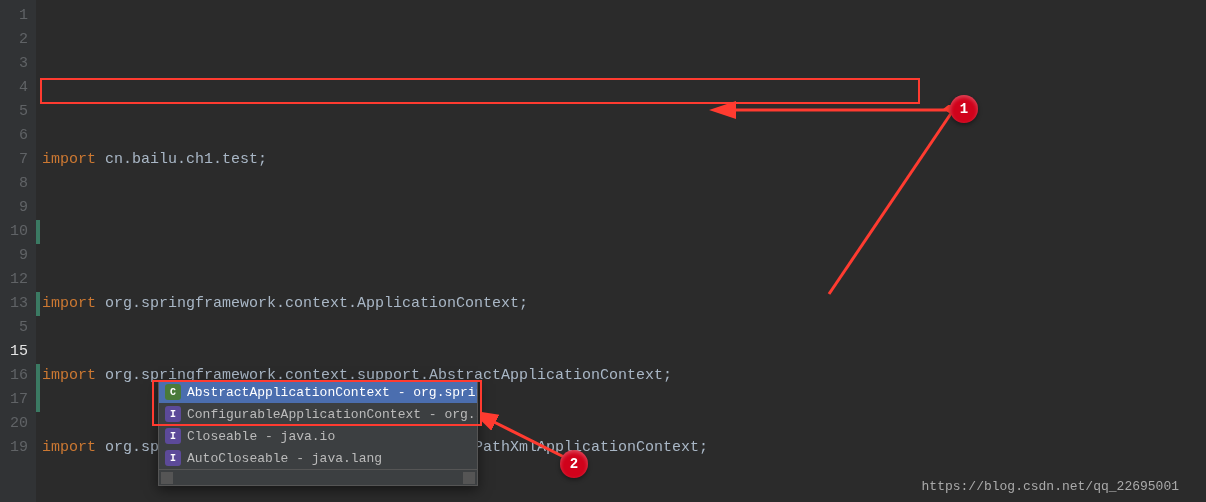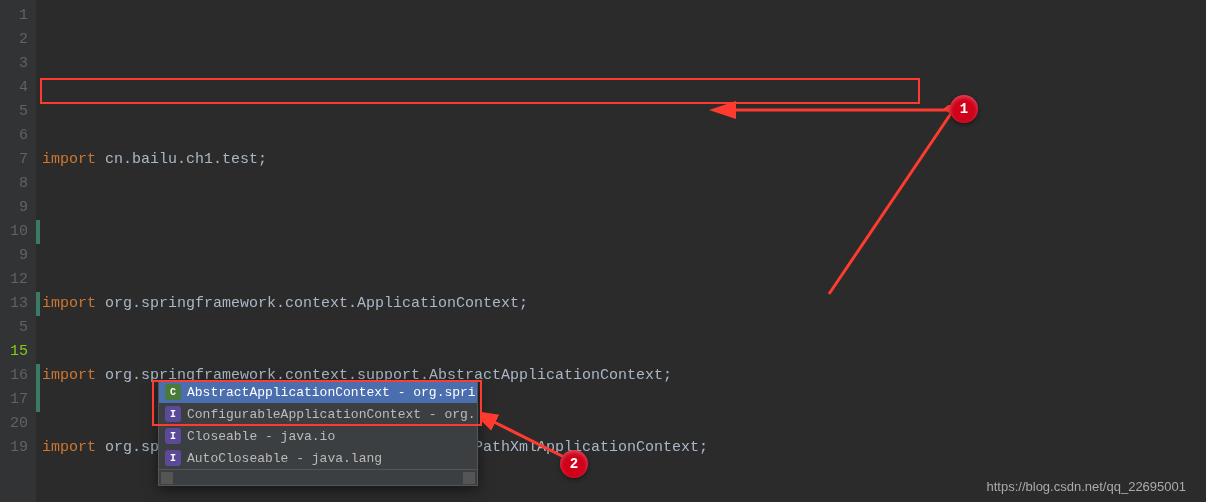--- a/index.html
+++ b/index.html
@@ -21,21 +21,21 @@
     .gutter {
       background: #313335;
       color: #606366;
       text-align: right;
       padding: 4px 8px 4px 4px;
       user-select: none;
       line-height: 24px;
       width: 36px;
       flex-shrink: 0;
     }
-    .gutter .hl { color: #84cc16; }
+    .gutter .hl { color: #e5e5e5; }
     .code {
       padding: 4px 0;
       line-height: 24px;
       white-space: pre;
       flex: 1;
       position: relative;
     }
     .line { height: 24px; padding-left: 6px; }
     .kw { color: #cc7832; }
 
@@ -111,25 +111,25 @@
       font-weight: bold;
       z-index: 25;
     }
     .badge1 { left: 950px; top: 95px; }
     .badge2 { left: 560px; top: 450px; }
 
     svg.arrow { position: absolute; z-index: 22; pointer-events: none; }
 
     .watermark {
       position: absolute;
-      right: 20px;
+      right: 27px;
       bottom: 8px;
       color: #aaa;
       font-size: 13px;
-      font-family: Liberation Sans, sans-serif;
+      font-family: Liberation Mono, monospace;
     }
 
     .gutter-mark {
       position: absolute;
       left: 0;
       width: 4px;
       background: #3b7a63;
     }
     .mark10 { top: 220px; height: 24px; }
     .mark13 { top: 292px; height: 24px; }

